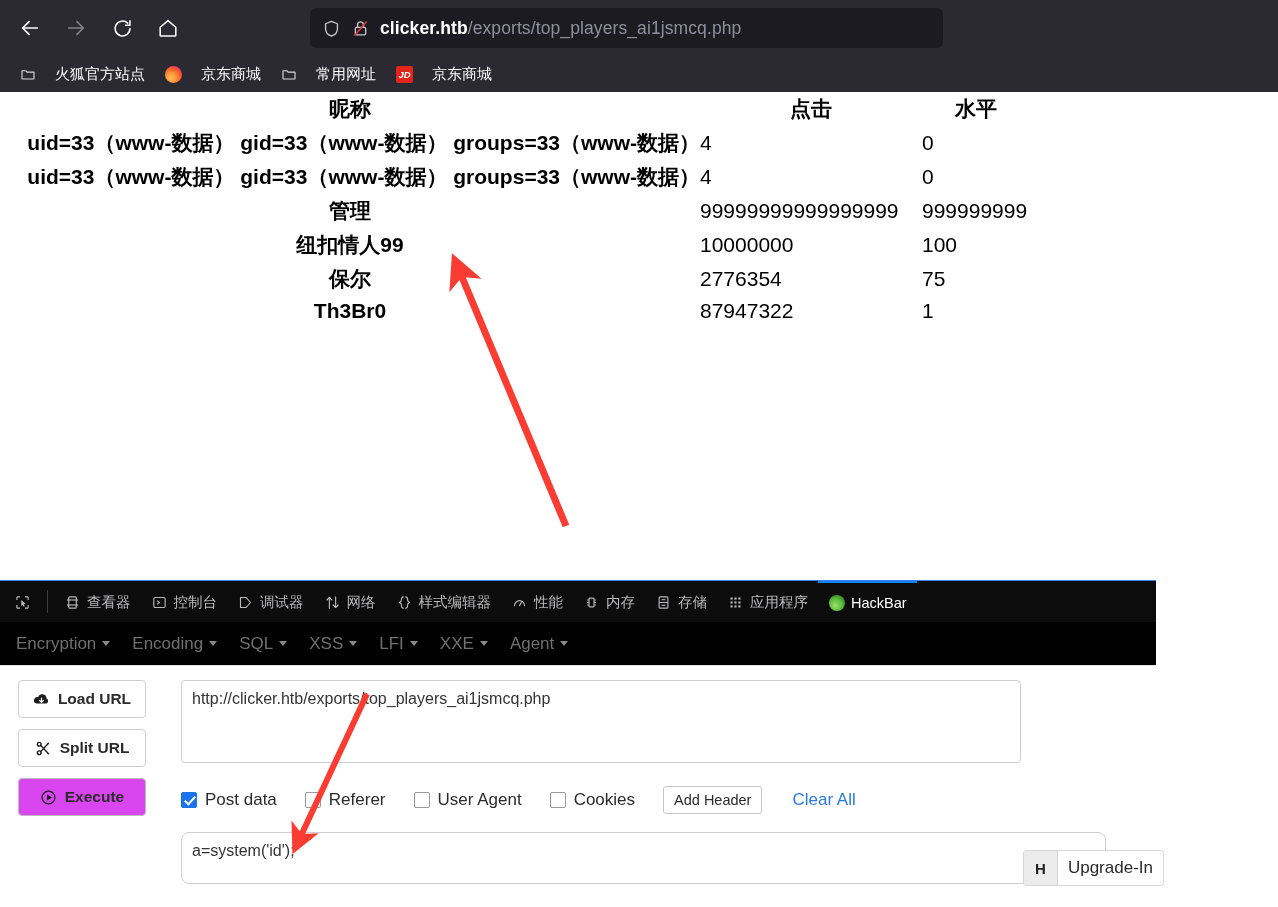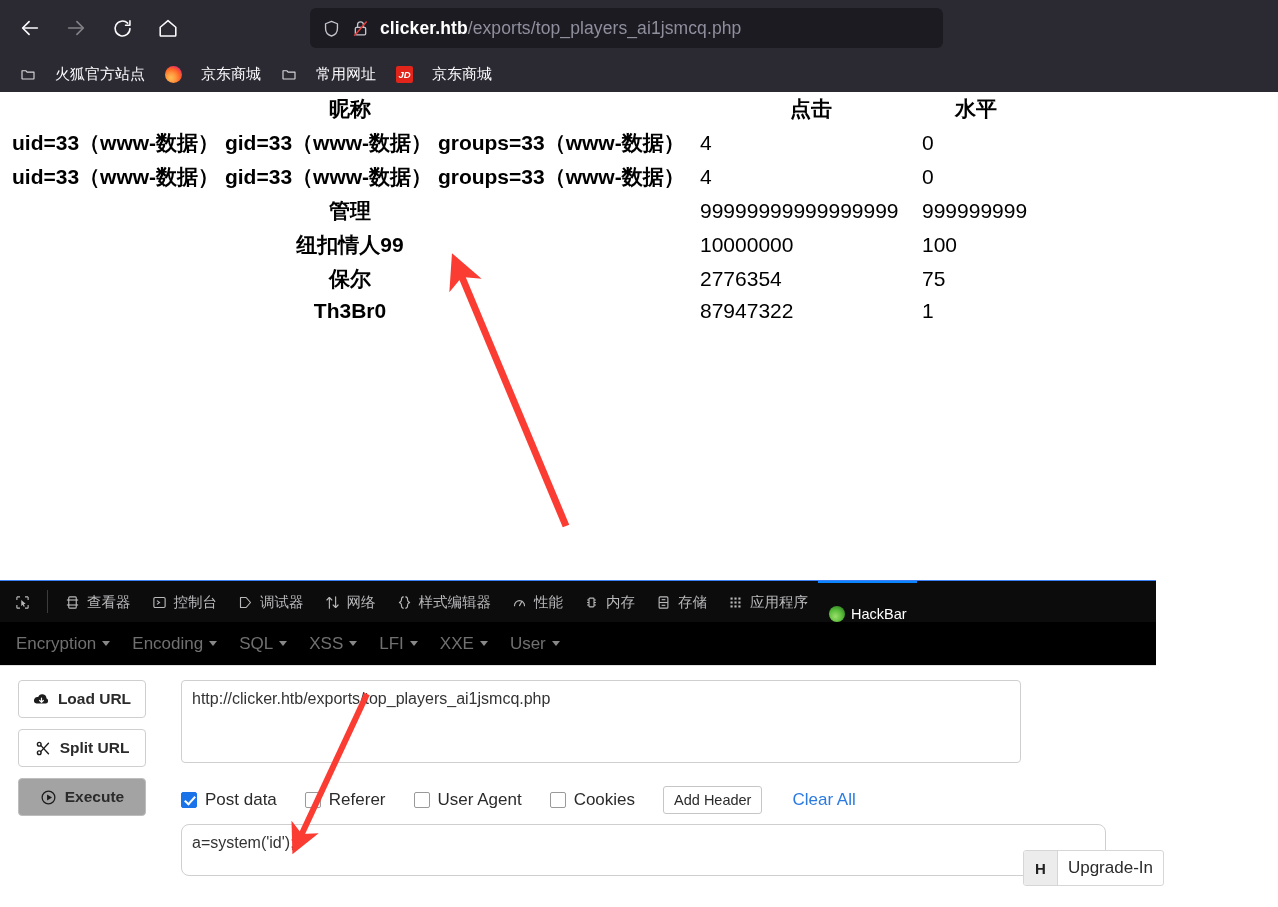--- a/index.html
+++ b/index.html
@@ -114,21 +114,21 @@
     font-weight: bold;
     padding: 3px 0;
     text-align: center;
     font-size: 21px;
   }
   table.players td {
     padding: 3px 0;
     font-size: 21px;
   }
   td.c-nick { text-align: center; font-weight: bold; white-space: nowrap; }
-  td.c-nick.wide { text-align: left; padding-left: 12px; }
+  td.c-nick.wide { text-align: right; padding-left: 12px; }
   td.c-clicks, td.c-level { text-align: left; }
   col.nick   { width: 700px; }
   col.clicks { width: 222px; }
   col.level  { width: 108px; }
 
   
   #devtools {
     position: absolute;
     top: 580px;
     left: 0;
@@ -152,21 +152,20 @@
     gap: 6px;
     padding: 0 10px;
     cursor: pointer;
     border-top: 2px solid transparent;
     white-space: nowrap;
   }
   .dt-tab.active {
     border-top: 2px solid #0a84ff;
     color: #ffffff;
     background: #0c0c0d;
-    align-items: flex-end;
   }
   .dt-sep { width: 1px; background: #3c3c40; margin: 9px 6px; }
   .dt-icon { display: flex; align-items: center; justify-content: center; width: 17px; height: 17px; }
   .dt-icon svg { display:block; }
   .ff-mini {
     width: 16px; height: 16px; border-radius: 50%;
     background: radial-gradient(circle at 40% 65%, #9ede6b 0%, #5bbf3c 45%, #2e7d22 85%);
   }
 
   
@@ -210,21 +209,21 @@
     border-radius: 4px;
     background: #ffffff;
     display: flex;
     align-items: center;
     justify-content: center;
     gap: 8px;
     font-size: 15.5px;
     color: #2b2b2b;
     cursor: pointer;
   }
-  .hb-btn.pressed { background: #a3a3a3; border-color: #bdbdbd; text-align: right; }
+  .hb-btn.pressed { background: #d946ef; border-color: #bdbdbd; text-align: right; }
   .hb-btn svg { display: block; }
 
   #hb-right { margin-left: 35px; }
   #url-textarea {
     width: 840px;
     height: 83px;
     border: 1px solid #cfcfcf;
     border-radius: 4px;
     padding: 9px 10px;
     font-size: 16px;
@@ -274,21 +273,21 @@
     color: #2b2b2b;
     cursor: pointer;
     margin-right: 30px;
   }
   #clear-all-link {
     color: #2a7ae2;
     font-size: 17px;
     cursor: pointer;
   }
   #post-textarea {
-    margin-top: 10px;
+    margin-top: 18px;
     width: 925px;
     height: 52px;
     border: 1px solid #cfcfcf;
     border-radius: 8px;
     padding: 9px 10px;
     font-size: 16px;
     color: #333;
     font-family: "Liberation Sans", sans-serif;
     resize: none;
     outline: none;
@@ -609,21 +608,21 @@
         </span>
       <span class="hb-menu-item">
           <span>LFI</span>
           <i class="caret"></i>
         </span>
       <span class="hb-menu-item">
           <span>XXE</span>
           <i class="caret"></i>
         </span>
       <span class="hb-menu-item">
-          <span>User</span>
+          <span>Agent</span>
           <i class="caret"></i>
         </span>
     </div>
 
     <div id="hb-body">
       <div id="hb-buttons">
         <div class="hb-btn">
           <span>
             <svg width="17" height="17" viewBox="0 0 24 24" fill="#1c1c1c">
                 <path d="M19 10.2A6 6 0 0 0 7.3 8.6 4.7 4.7 0 0 0 5 17.8h13a4 4 0 0 0 1-7.6z"></path>

